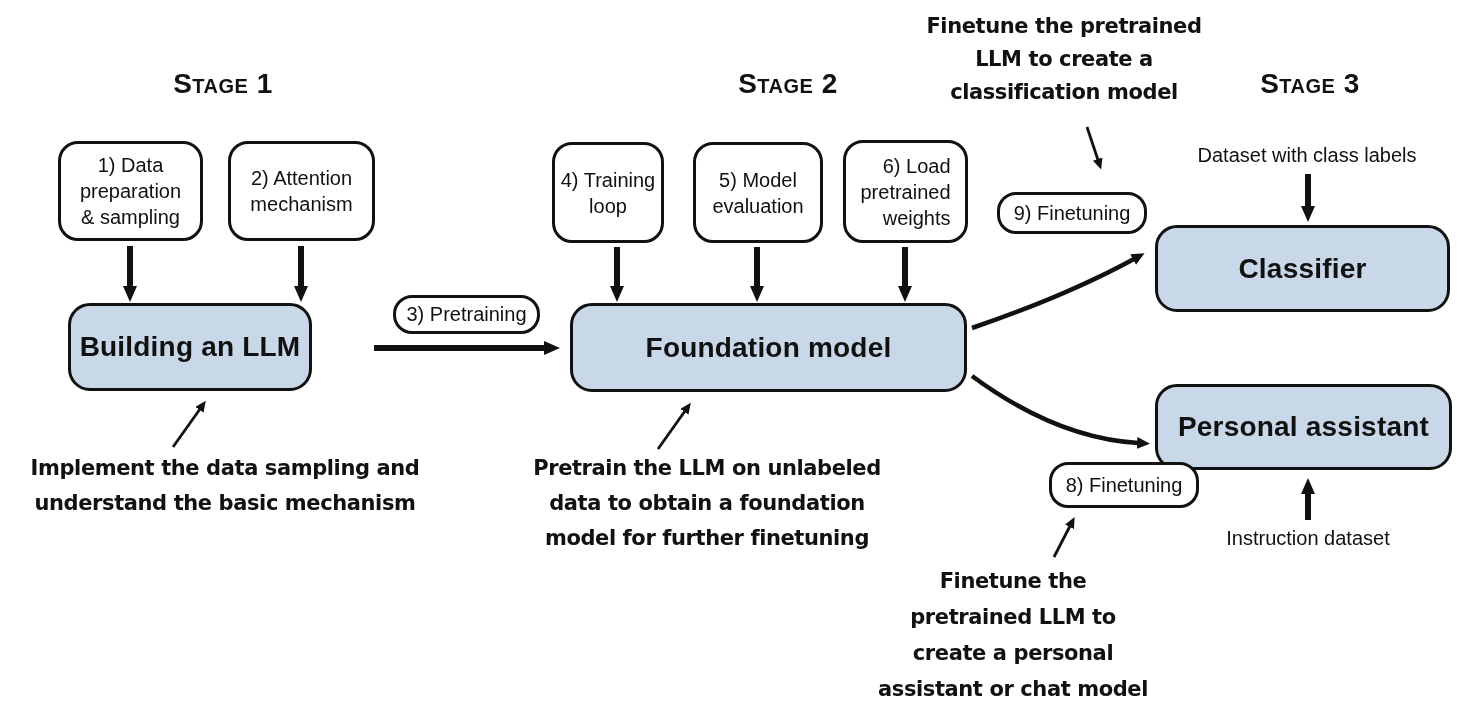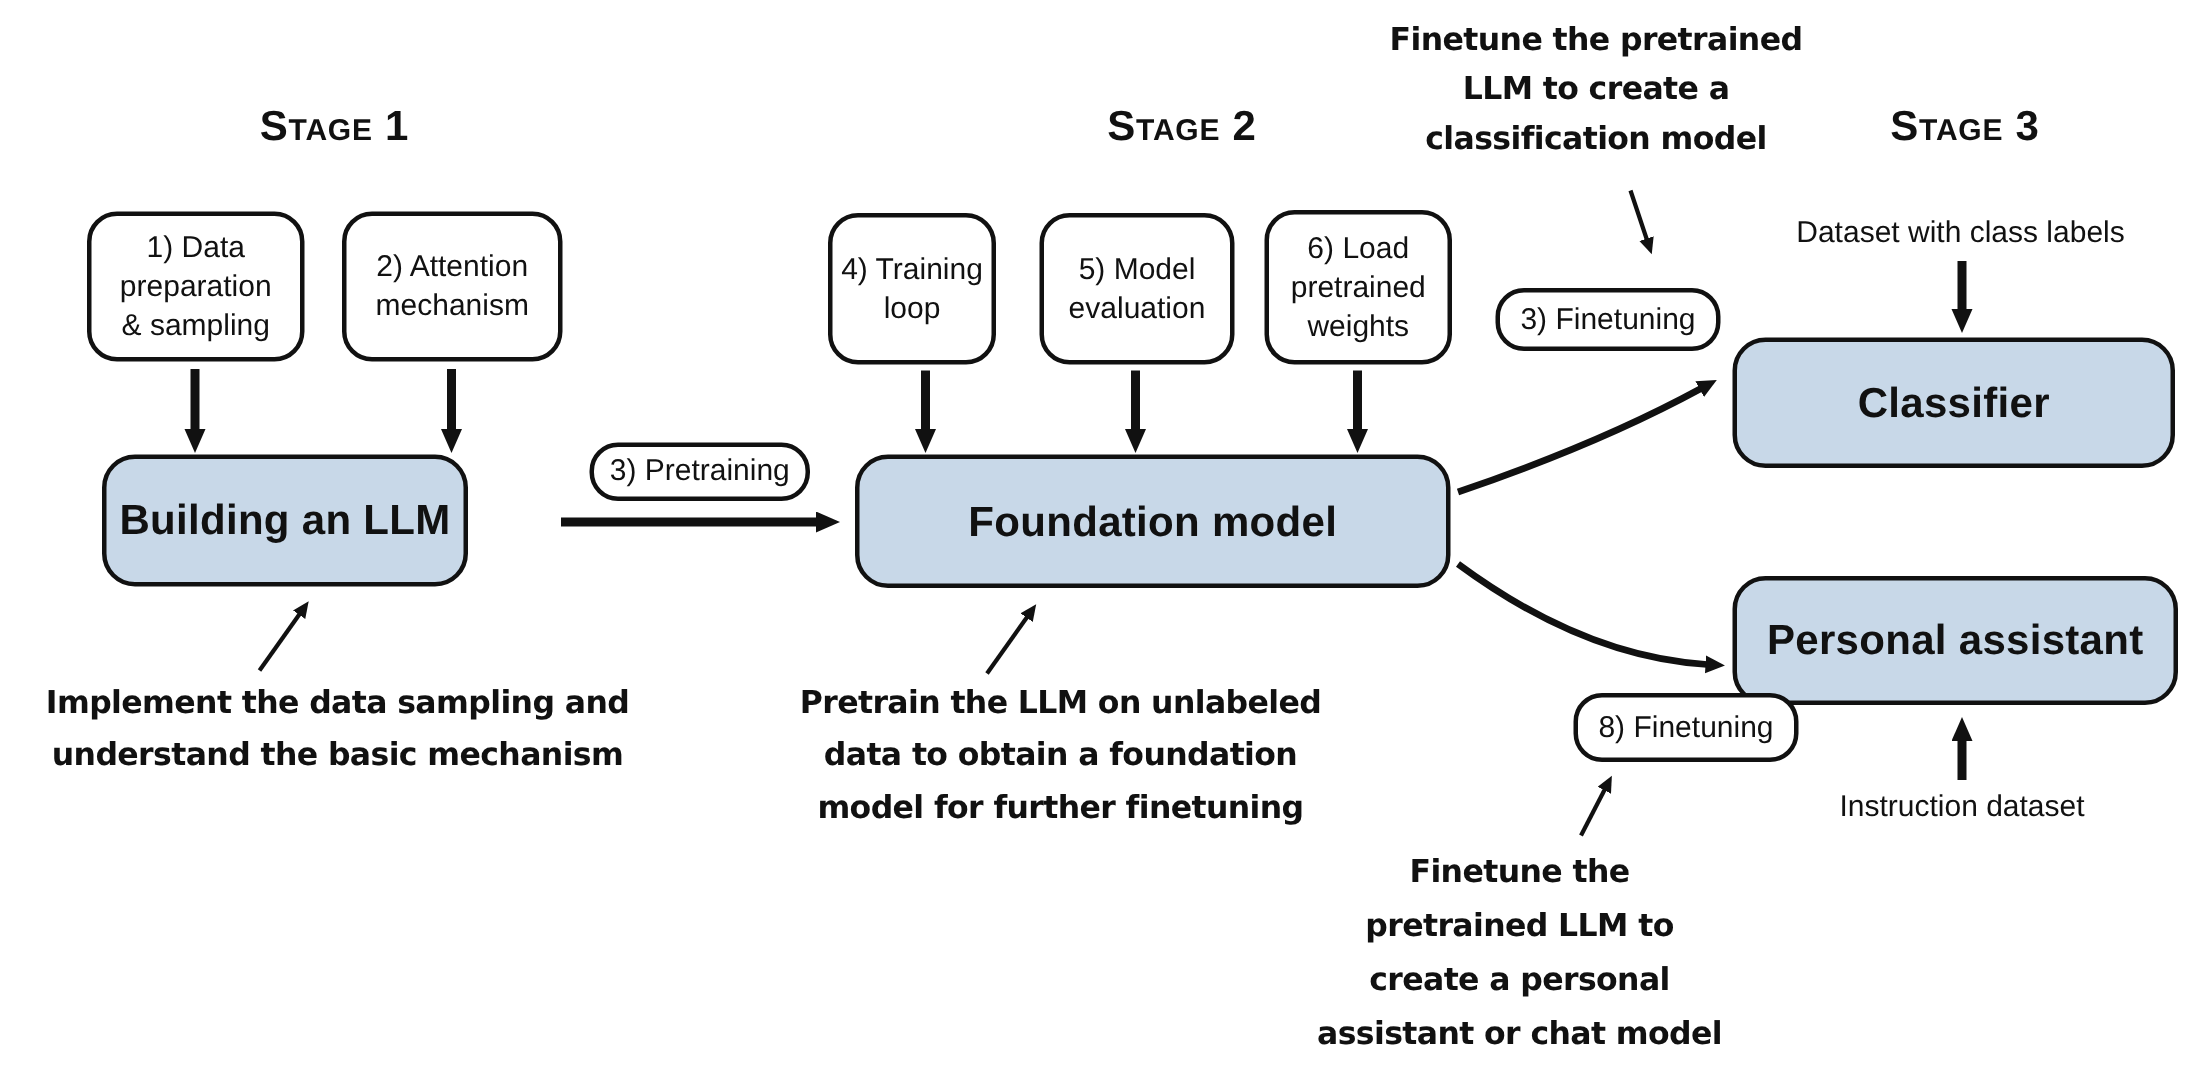--- a/index.html
+++ b/index.html
@@ -131,31 +131,31 @@
   <div class="step-box" style="left:58px; top:141px; width:145px; height:100px;">1) Data
 preparation
 &amp; sampling</div>
   <div class="step-box" style="left:228px; top:141px; width:147px; height:100px;">2) Attention
 mechanism</div>
 
   <div class="step-box" style="left:552px; top:142px; width:112px; height:101px;">4) Training
 loop</div>
   <div class="step-box" style="left:693px; top:142px; width:130px; height:101px;">5) Model
 evaluation</div>
-  <div class="step-box" style="left:843px; top:140px; width:125px; height:103px;">6) Load
+  <div class="step-box" style="left:843px; top:140px; width:125px; height:103px;text-align:right;">6) Load
 pretrained
 weights</div>
 
   <div class="blue-box" style="left:68px; top:303px; width:244px; height:88px;">Building an LLM</div>
   <div class="blue-box" style="left:570px; top:303px; width:397px; height:89px;">Foundation model</div>
   <div class="blue-box" style="left:1155px; top:225px; width:295px; height:87px;">Classifier</div>
   <div class="blue-box" style="left:1155px; top:384px; width:297px; height:86px;">Personal assistant</div>
 
   <div class="pill" style="left:393px; top:295px; width:147px; height:39px;">3) Pretraining</div>
-  <div class="pill" style="left:997px; top:192px; width:150px; height:42px;">3) Finetuning</div>
+  <div class="pill" style="left:997px; top:192px; width:150px; height:42px;">9) Finetuning</div>
   <div class="pill" style="left:1001px; top:462px; width:150px; height:46px;margin-left:48px;">8) Finetuning</div>
 
   <div class="plain-label" style="left:1307px; top:144px;text-align:center;">Dataset with class labels</div>
   <div class="plain-label" style="left:1308px; top:527px;">Instruction dataset</div>
 
   <div class="note" style="left:225px; top:451px;">Implement the data sampling and
 understand the basic mechanism</div>
   <div class="note" style="left:707px; top:451px;">Pretrain the LLM on unlabeled
 data to obtain a foundation
 model for further finetuning</div>

